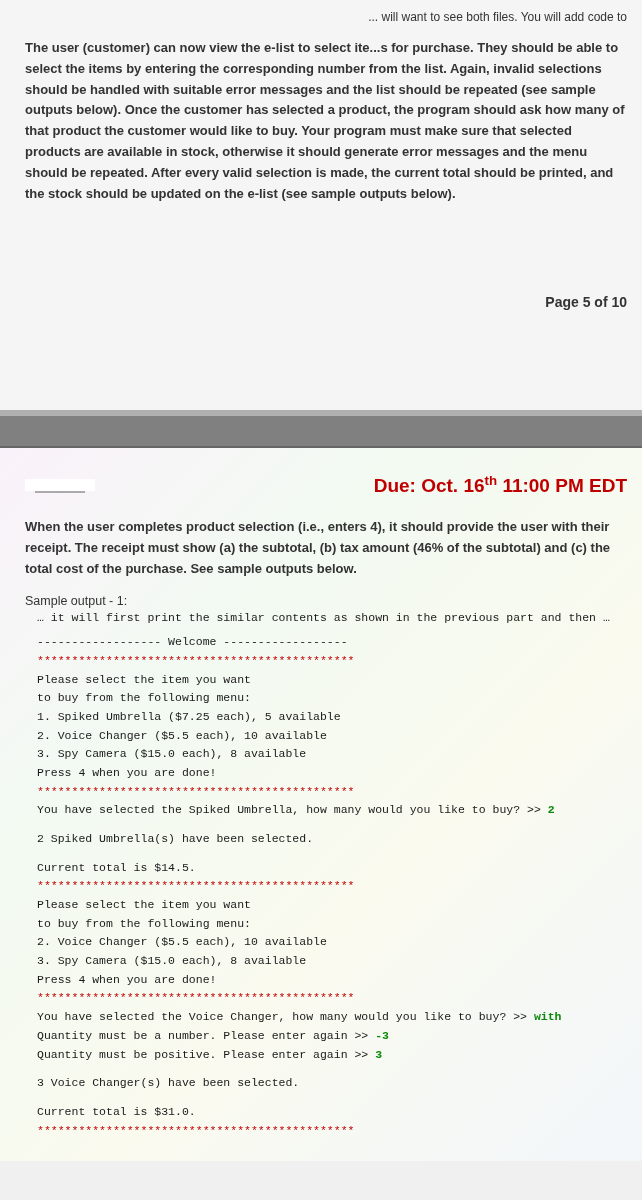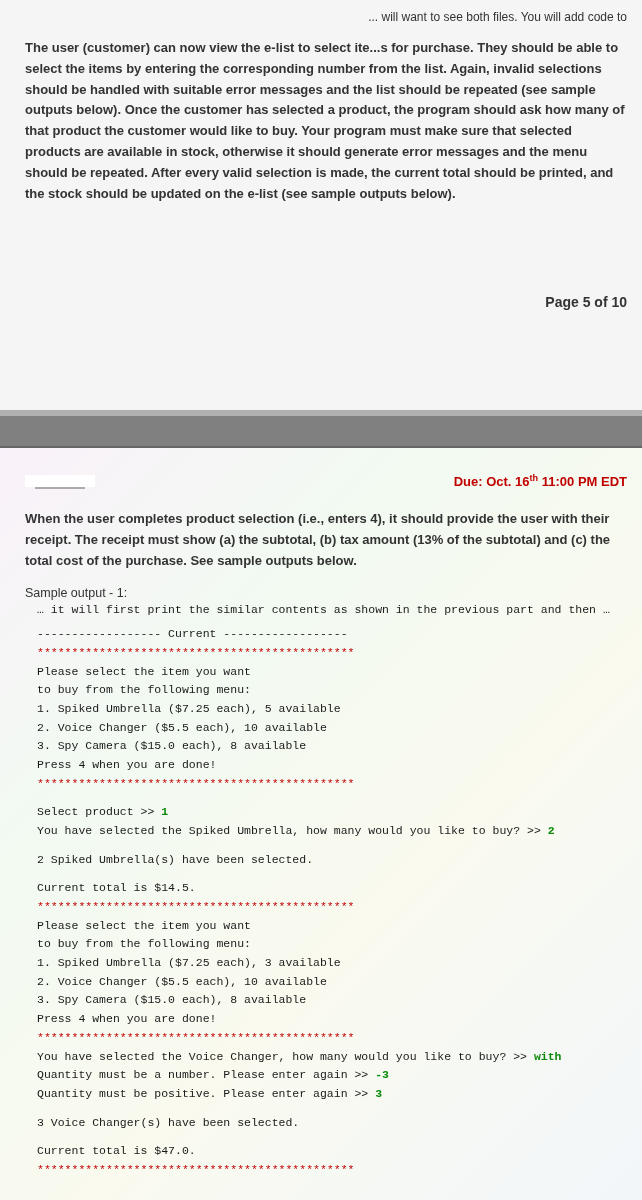--- a/index.html
+++ b/index.html
@@ -81,21 +81,21 @@
       position: absolute;
       bottom: -2px;
       left: 10px;
       width: 50px;
       height: 2px;
       background: rgba(0,0,0,0.3);
     }
     .due-date {
       color: #c00000;
       font-weight: bold;
-      font-size: 13px;
+      font-size: 19px;
     }
     .section-label {
       font-size: 12.5px;
       color: #333;
       margin: 12px 0 2px 0;
     }
     .mono {
       font-family: "Courier New", monospace;
       font-size: 11.5px;
       color: #1a1a1a;
@@ -125,51 +125,49 @@
 </div>
 
 <div class="divider"></div>
 
 <div class="page page-bottom">
   <div class="header-row">
     <span class="redacted"></span>
     <span class="due-date">Due: Oct. 16<span class="sup">th</span> 11:00 PM EDT</span>
   </div>
 
-  <div class="body-text">When the user completes product selection (i.e., enters 4), it should provide the user with their receipt. The receipt must show (a) the subtotal, (b) tax amount (13% of the subtotal) and (c) the total cost of the purchase. See sample outputs below.</div>
+  <div class="body-text">When the user completes product selection (i.e., enters 4), it should provide the user with their receipt. The receipt must show (a) the subtotal, (b) tax amount (46% of the subtotal) and (c) the total cost of the purchase. See sample outputs below.</div>
 
   <div class="section-label">Sample output - 1:</div>
   <div class="mono">… it will first print the similar contents as shown in the previous part and then …</div>
-  <div class="mono" style="margin-top:8px;">------------------ Current ------------------</div>
+  <div class="mono" style="margin-top:8px;">------------------ Welcome ------------------</div>
   <div class="mono mono-red">**********************************************</div>
   <div class="mono">Please select the item you want</div>
   <div class="mono">to buy from the following menu:</div>
   <div class="mono">1. Spiked Umbrella ($7.25 each), 5 available</div>
   <div class="mono">2. Voice Changer ($5.5 each), 10 available</div>
   <div class="mono">3. Spy Camera ($15.0 each), 8 available</div>
   <div class="mono">Press 4 when you are done!</div>
   <div class="mono mono-red">**********************************************</div>
 
-  <div class="mono" style="margin-top:12px;"><span>Select product &gt;&gt; </span><span class="mono-green">1</span></div>
   <div class="mono"><span>You have selected the Spiked Umbrella, how many would you like to buy? &gt;&gt; </span><span class="mono-green">2</span></div>
 
   <div class="mono" style="margin-top:12px;">2 Spiked Umbrella(s) have been selected.</div>
 
   <div class="mono" style="margin-top:12px;">Current total is $14.5.</div>
   <div class="mono mono-red">**********************************************</div>
   <div class="mono">Please select the item you want</div>
   <div class="mono">to buy from the following menu:</div>
-  <div class="mono">1. Spiked Umbrella ($7.25 each), 3 available</div>
   <div class="mono">2. Voice Changer ($5.5 each), 10 available</div>
   <div class="mono">3. Spy Camera ($15.0 each), 8 available</div>
   <div class="mono">Press 4 when you are done!</div>
   <div class="mono mono-red">**********************************************</div>
 
   <div class="mono"><span>You have selected the Voice Changer, how many would you like to buy? &gt;&gt; </span><span class="mono-green">with</span></div>
   <div class="mono"><span>Quantity must be a number. Please enter again &gt;&gt; </span><span class="mono-green">-3</span></div>
   <div class="mono"><span>Quantity must be positive. Please enter again &gt;&gt; </span><span class="mono-green">3</span></div>
 
   <div class="mono" style="margin-top:12px;">3 Voice Changer(s) have been selected.</div>
 
-  <div class="mono" style="margin-top:12px;">Current total is $47.0.</div>
+  <div class="mono" style="margin-top:12px;">Current total is $31.0.</div>
   <div class="mono mono-red">**********************************************</div>
 
 </div>
 
 </body></html>

